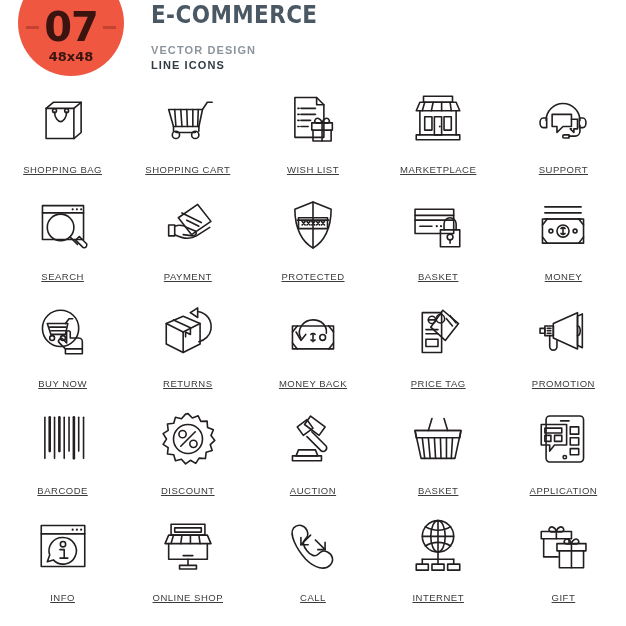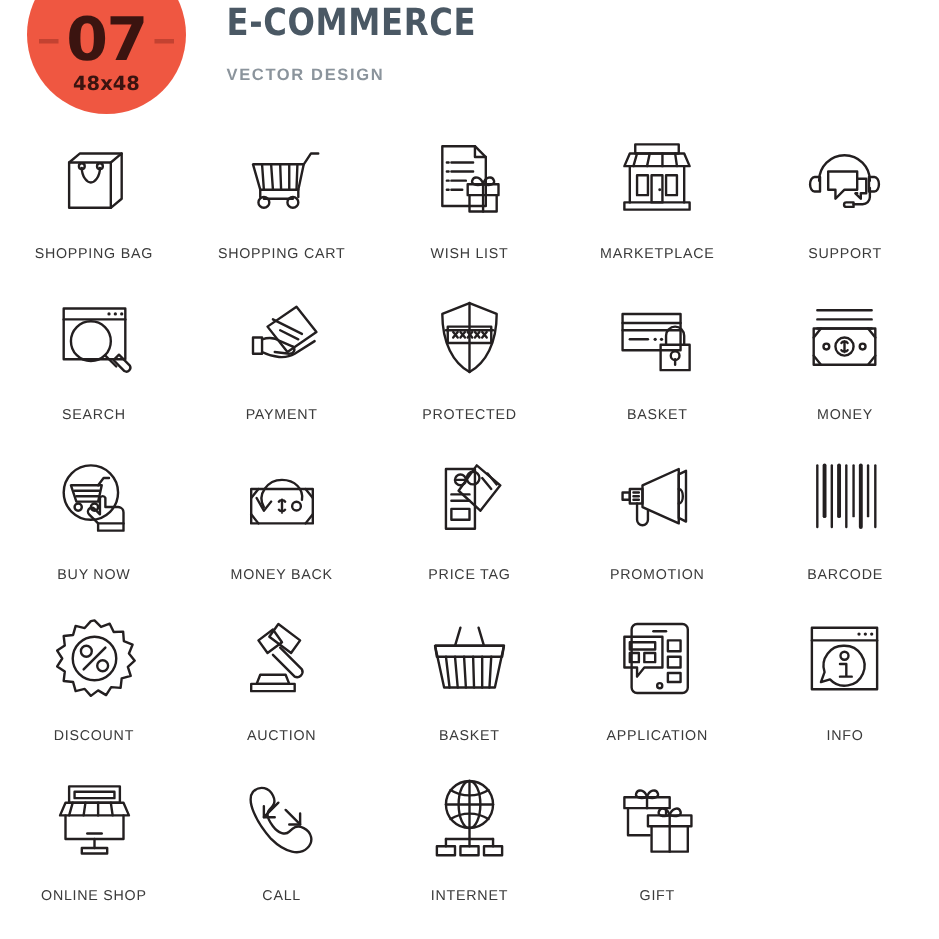--- a/index.html
+++ b/index.html
@@ -138,39 +138,41 @@
     stroke: none;
   }
   .icon-label {
     margin-top: 15px;
     font-family: "Liberation Sans", sans-serif;
     font-size: 9.5px;
     color: #3b3b3b;
     letter-spacing: 0.5px;
     text-align: center;
     white-space: nowrap;
+    text-decoration: underline;
   }
 </style>
 </head>
 <body>
 
 <div id="header">
 
   <div id="badge">
     <div id="badge-number-row">
       <span class="badge-dash"></span>
       <span id="badge-number">07</span>
       <span class="badge-dash"></span>
     </div>
     <div id="badge-size">48x48</div>
   </div>
 
   <div id="title-block">
     <div id="main-title">E-COMMERCE</div>
     <div id="subtitle-1">VECTOR DESIGN</div>
+    <div id="subtitle-2">LINE ICONS</div>
   </div>
 
 </div>
 
 <div id="icon-grid">
 
   <div class="icon-cell">
     <div class="icon-art">
       <svg viewBox="0 0 48 48">
         <path d="M10 16 L33 16 L33 41 L10 41 Z"></path>
@@ -337,20 +339,33 @@
         <circle cx="15" cy="29" r="2"></circle>
         <circle cx="24" cy="29" r="2"></circle>
         <path d="M26 17 L29 13 L32 13"></path>
         <path d="M27 24 L27 33 L24 30 a2 2 0 0 0 -3 3 L26 38 L26 42 L40 42 L40 32 c0 -3 -3 -3 -3 -3 L30 29 L30 24 a1.6 1.6 0 0 0 -3 0 Z"></path>
         <path d="M26 38 L40 38"></path>
       </svg>
     </div>
     <div class="icon-label">BUY NOW</div>
   </div>
 
+  <div class="icon-cell">
+    <div class="icon-art">
+      <svg viewBox="0 0 48 48">
+        <path d="M6 17 L20 11 L34 17 L34 34 L20 41 L6 34 Z"></path>
+        <path d="M6 17 L20 24 L34 17"></path>
+        <path d="M20 24 L20 41"></path>
+        <path d="M12 14 L26 20.5 L26 26 L22 24 L22 28"></path>
+        <path d="M26 8 L32 4 L32 7 c8 1 12 8 11 15 c-1 5 -5 9 -10 10"></path>
+        <path d="M26 8 L32 12 L32 7"></path>
+      </svg>
+    </div>
+    <div class="icon-label">RETURNS</div>
+  </div>
 
   <div class="icon-cell">
     <div class="icon-art">
       <svg viewBox="0 0 48 48">
         <path d="M7 19 L41 19 L41 38 L7 38 Z"></path>
         <path d="M7 24 L11 19 M41 24 L37 19 M7 33 L11 38 M41 33 L37 38"></path>
         <path d="M24 25 L24 32 M22.3 26 a1.8 1.2 0 0 1 3.4 0 M22.3 30.5 a1.8 1.2 0 0 0 3.4 0"></path>
         <circle cx="32" cy="28.5" r="2.4"></circle>
         <path d="M14 29 c-4 -7 2 -15 10 -15 c7 0 12 5 11 11"></path>
         <path d="M10 24 L14 31 L18 26"></path>

